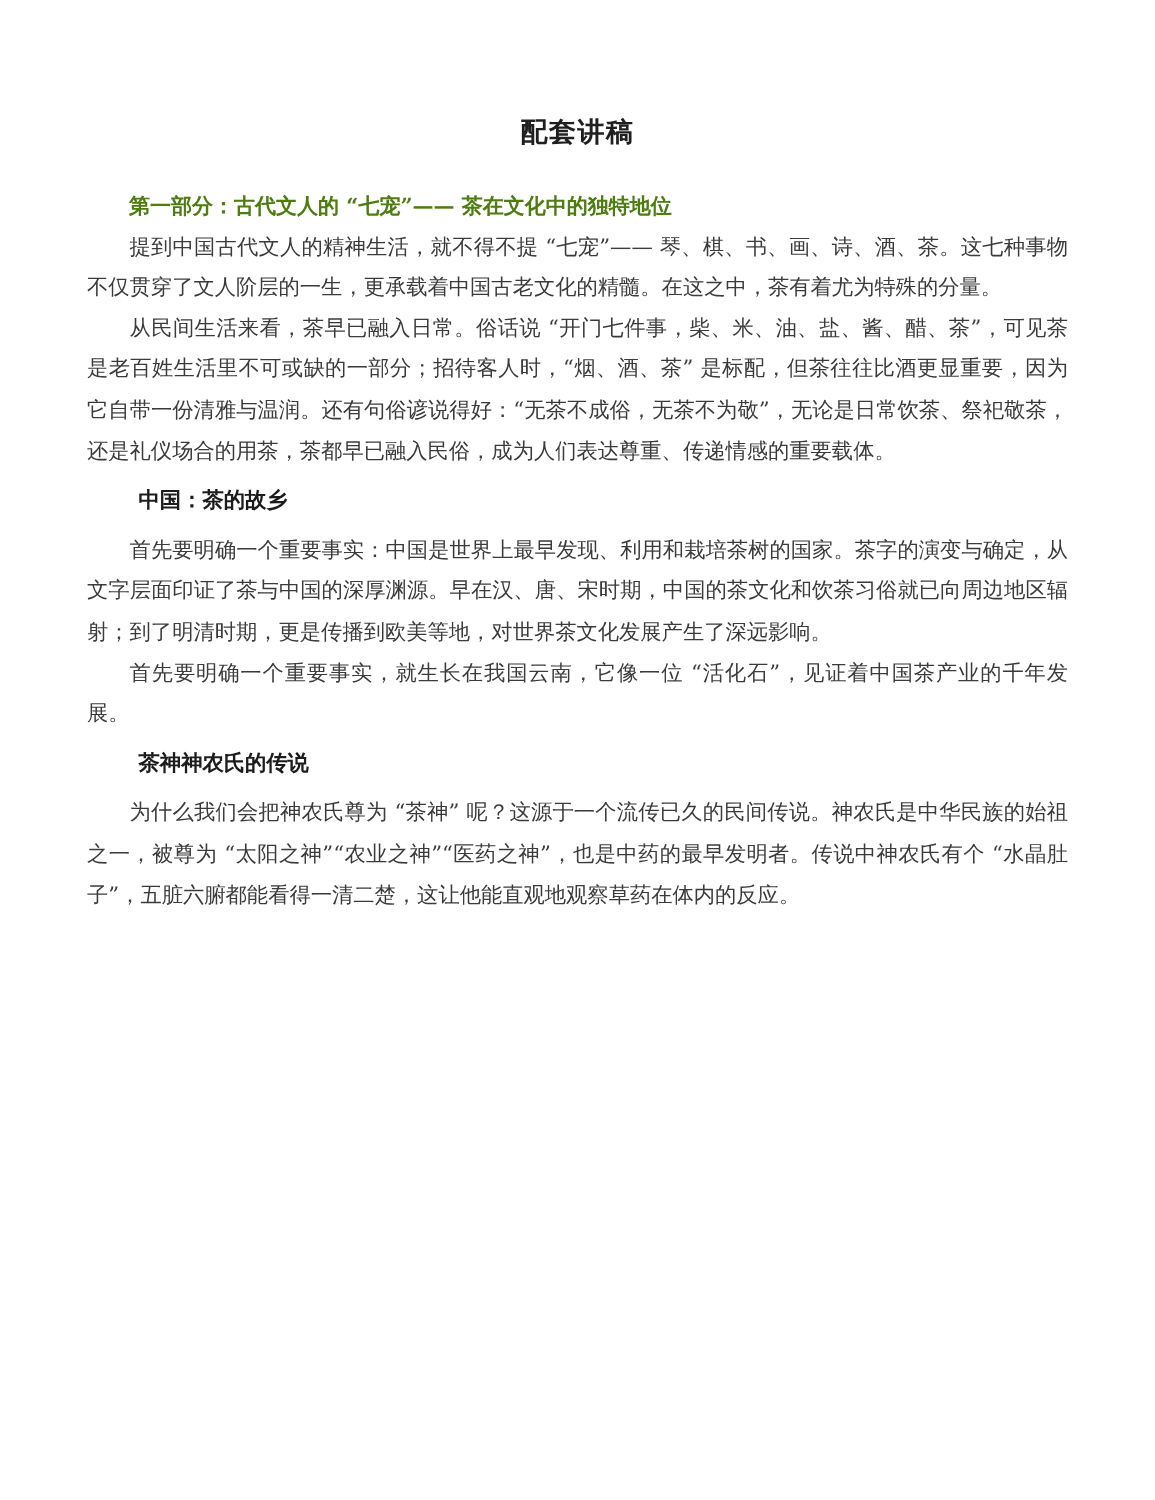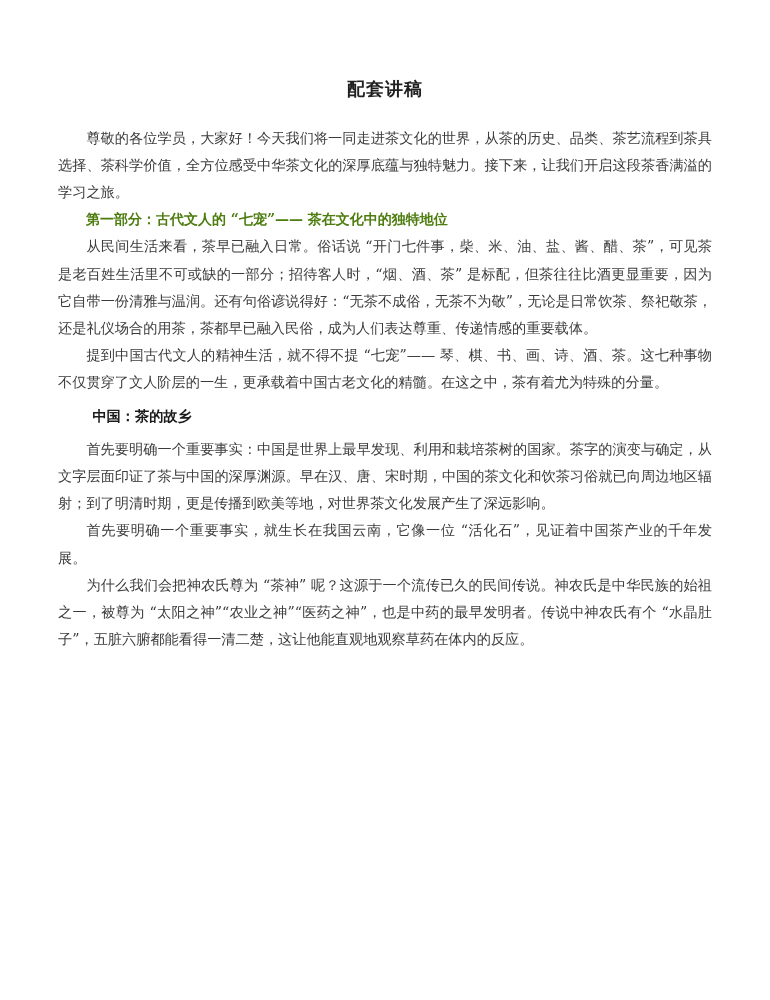--- a/index.html
+++ b/index.html
@@ -68,33 +68,33 @@
 </style>
 </head>
 <body>
 
 <div class="page">
 
   <h1 class="doc-title">配套讲稿</h1>
 
   <div class="body-block">
 
-    <p class="para">尊敬的各位学员，大家好！今天我们将一同走进茶文化的世界，从茶的历史、品类、茶艺流程到茶具选择、茶科学价值，全方位感受中华茶文化的深厚底蕴与独特魅力。接下来，让我们开启这段茶香满溢的学习之旅。</p>
 
     <h2 class="section-heading">第一部分：古代文人的 “七宠”—— 茶在文化中的独特地位</h2>
 
+    <p class="para">提到中国古代文人的精神生活，就不得不提 “七宠”—— 琴、棋、书、画、诗、酒、茶。这七种事物不仅贯穿了文人阶层的一生，更承载着中国古老文化的精髓。在这之中，茶有着尤为特殊的分量。</p>
+
     <p class="para">从民间生活来看，茶早已融入日常。俗话说 “开门七件事，柴、米、油、盐、酱、醋、茶”，可见茶是老百姓生活里不可或缺的一部分；招待客人时，“烟、酒、茶” 是标配，但茶往往比酒更显重要，因为它自带一份清雅与温润。还有句俗谚说得好：“无茶不成俗，无茶不为敬”，无论是日常饮茶、祭祀敬茶，还是礼仪场合的用茶，茶都早已融入民俗，成为人们表达尊重、传递情感的重要载体。</p>
-
-    <p class="para">提到中国古代文人的精神生活，就不得不提 “七宠”—— 琴、棋、书、画、诗、酒、茶。这七种事物不仅贯穿了文人阶层的一生，更承载着中国古老文化的精髓。在这之中，茶有着尤为特殊的分量。</p>
 
 
     <h3 class="sub-heading">中国：茶的故乡</h3>
 
     <p class="para">首先要明确一个重要事实：中国是世界上最早发现、利用和栽培茶树的国家。茶字的演变与确定，从文字层面印证了茶与中国的深厚渊源。早在汉、唐、宋时期，中国的茶文化和饮茶习俗就已向周边地区辐射；到了明清时期，更是传播到欧美等地，对世界茶文化发展产生了深远影响。</p>
 
     <p class="para">首先要明确一个重要事实，就生长在我国云南，它像一位 “活化石”，见证着中国茶产业的千年发展。</p>
 
+    <h3 class="sub-heading">茶神神农氏的传说</h3>
 
     <p class="para">为什么我们会把神农氏尊为 “茶神” 呢？这源于一个流传已久的民间传说。神农氏是中华民族的始祖之一，被尊为 “太阳之神”“农业之神”“医药之神”，也是中药的最早发明者。传说中神农氏有个 “水晶肚子”，五脏六腑都能看得一清二楚，这让他能直观地观察草药在体内的反应。</p>
 
 
   </div>
 </div>
 
 </body></html>

